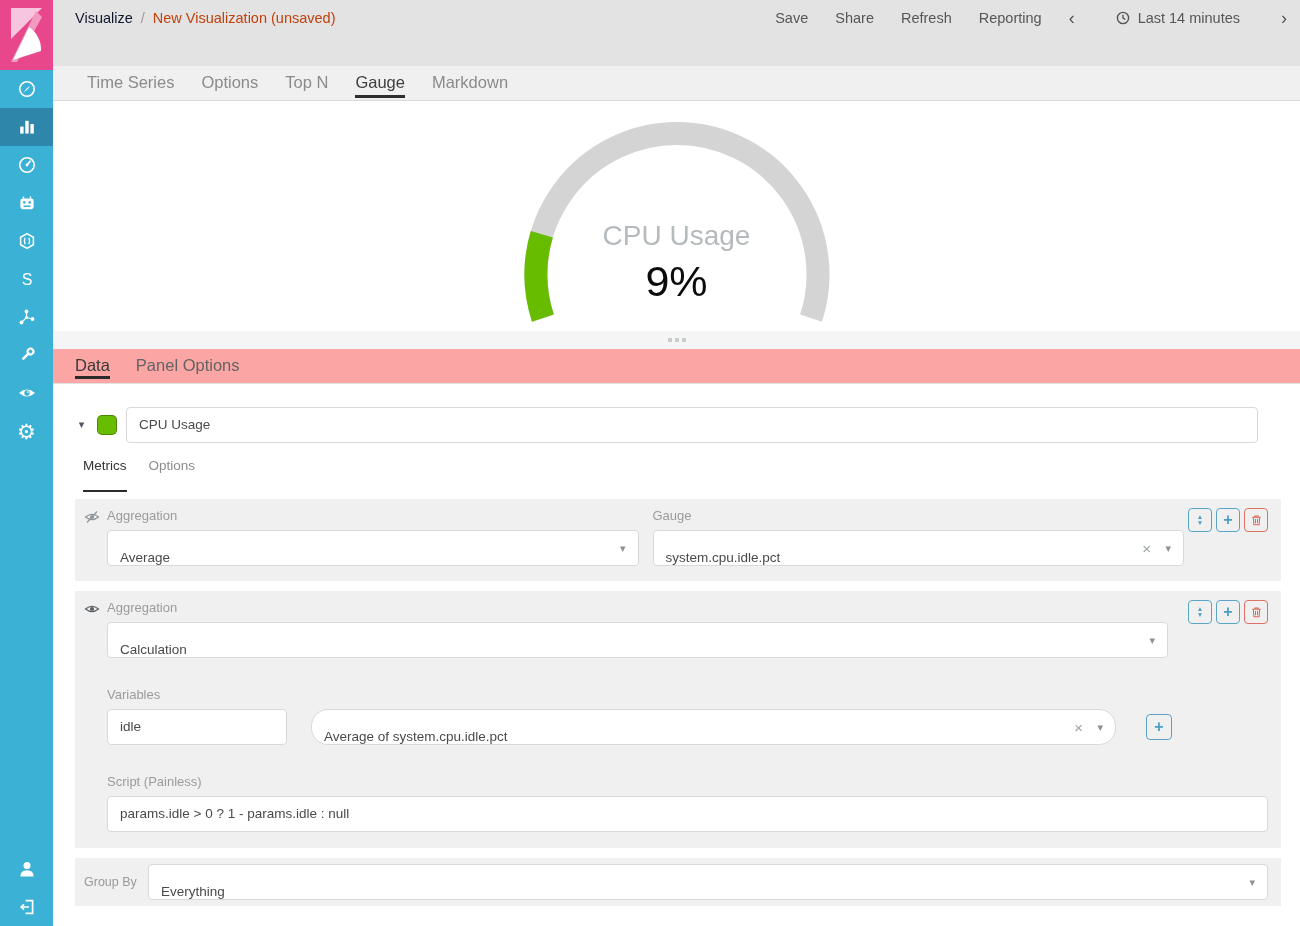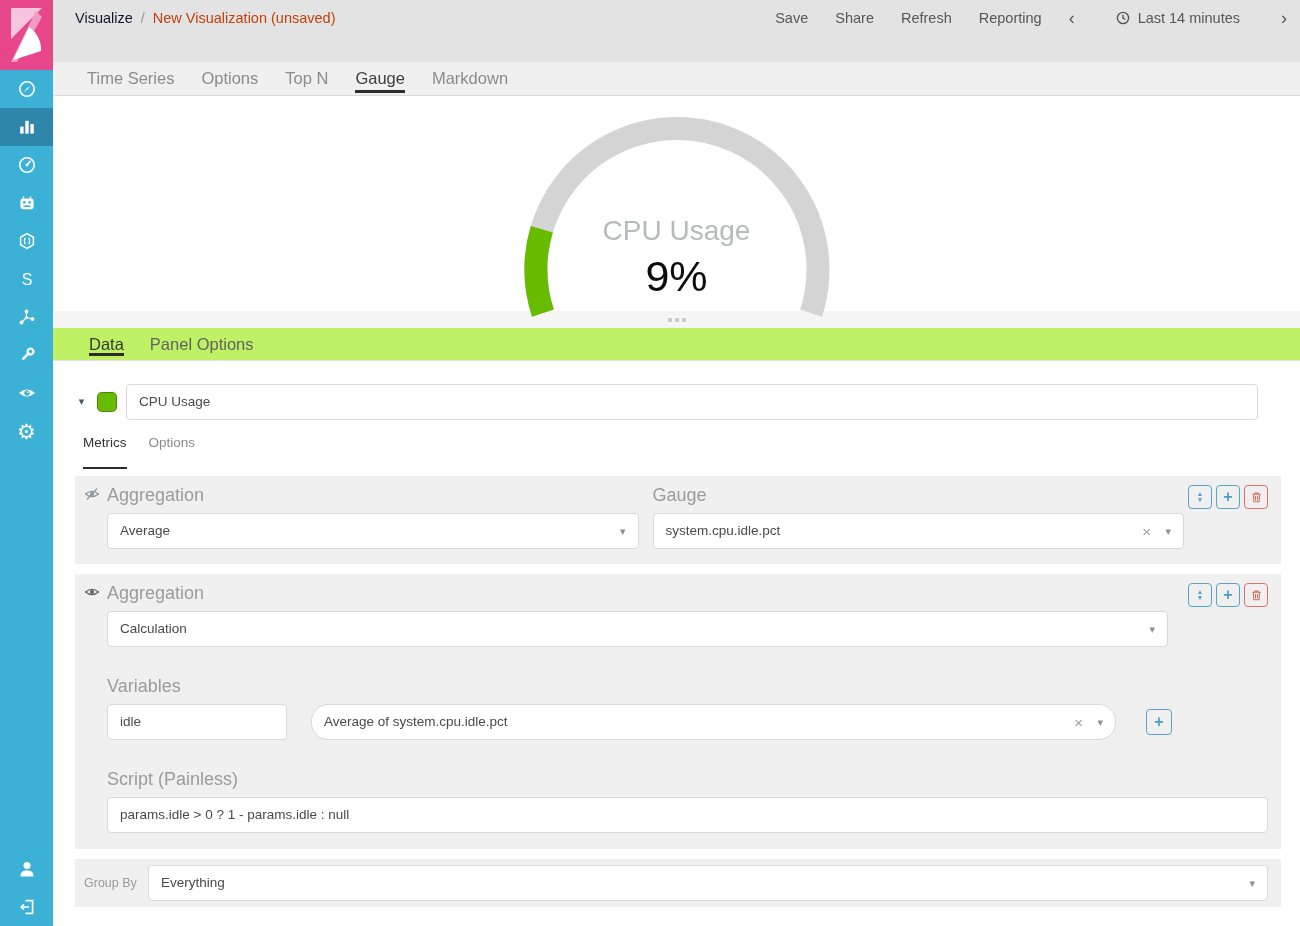--- a/index.html
+++ b/index.html
@@ -40,21 +40,21 @@
   .vizpanel { height:247px; background:#fff; position:relative; }
   .gauge-wrap { position:absolute; top:11px; left:50%; transform:translateX(-50%); width:360px; height:228px; }
   .gauge-labels { position:absolute; left:0; right:0; top:108px; text-align:center; }
   .gauge-title { font-size:28px; line-height:32px; color:#b5babd; }
   .gauge-value { font-size:43px; line-height:48px; margin-top:5px; color:#0c0c0c; }
 
   .resize-bar { height:20px; background:#f5f5f5; display:flex; align-items:center; justify-content:center; gap:3px; cursor:row-resize; }
   .resize-dot { width:4px; height:4px; background:#c7cdc7; }
 
   
-  .editor-tabs { height:37px; background:#bef264; border-bottom:1px solid #e2e2e2; display:flex; gap:26px; padding-left:36px; font-size:16.5px; color:#636363; }
+  .editor-tabs { height:37px; background:#fca5a5; border-bottom:1px solid #e2e2e2; display:flex; gap:26px; padding-left:22px; font-size:16.5px; color:#636363; }
   .etab { display:flex; align-items:center; position:relative; cursor:pointer; }
   .etab.active { color:#383838; }
   .etab.active::after { content:""; position:absolute; left:0; right:0; bottom:4px; height:3px; background:#2b2b2b; }
 
   .editor-body { background:#fff; padding:23px 19px 0 22px; }
 
   .series-row { display:flex; align-items:center; gap:9px; padding-right:23px; }
   .series-caret { color:#4e5864; font-size:11px; width:13px; text-align:center; cursor:pointer; }
   .swatch { width:20px; height:20px; border-radius:5px; border:1px solid rgba(0,0,0,0.28); cursor:pointer; }
   .tsvb-input { height:36px; width:100%; background:#fff; border:1px solid #d9d9d9; border-radius:4px; font-family:"Liberation Sans",sans-serif; font-size:13.5px; color:#4a4a4a; padding:0 12px; outline:none; }
@@ -62,27 +62,27 @@
 
   .series-tabs { margin-top:15px; margin-left:8px; display:flex; gap:22px; font-size:13.5px; color:#8c8c8c; }
   .stab { position:relative; padding-bottom:19px; cursor:pointer; }
   .stab.active { color:#333; }
   .stab.active::after { content:""; position:absolute; left:0; right:0; bottom:0; height:2px; background:#2b2b2b; }
 
   .metric-block { position:relative; background:#f0f0f0; padding:9px 13px 15px 32px; }
   .mb-1 { margin-top:7px; }
   .mb-2 { margin-top:10px; padding-bottom:16px; }
   .vis-eye { position:absolute; left:9px; top:11px; cursor:pointer; }
-  .mlabel { font-size:18px; color:#9b9b9b; margin-bottom:7px; }
+  .mlabel { font-size:13px; color:#9b9b9b; margin-bottom:7px; }
   .mlabel.spaced { margin-top:29px; }
   .fields-row { display:flex; gap:14px; }
   .fields-row.btn-clear { margin-right:84px; }
   .field-col { flex:1; min-width:0; }
 
-  .select { position:relative; height:36px; background:#fff; border:1px solid #d9d9d9; border-radius:4px; display:flex; align-items:center; padding:0 46px 0 12px; font-size:13.5px; color:#4a4a4a; cursor:pointer; }
+  .select { position:relative; height:36px; background:#fff; border:1px solid #d9d9d9; border-radius:4px; display:flex; align-items:flex-end; padding:0 46px 0 12px; font-size:13.5px; color:#4a4a4a; cursor:pointer; }
   .select .caret { position:absolute; right:12px; top:50%; transform:translateY(-50%); color:#8a9296; font-size:11px; }
   .select .clear { position:absolute; right:32px; top:50%; transform:translateY(-50%); color:#9aa1a7; font-size:15px; }
   .select.wide { margin-right:100px; }
 
   .row-buttons { position:absolute; top:9px; right:13px; display:flex; gap:4px; }
   .icon-btn { width:24px; height:24px; border:1px solid #5ba4c9; border-radius:4px; background:transparent; color:#4a9ec6; display:flex; flex-direction:column; align-items:center; justify-content:center; cursor:pointer; font-family:"Liberation Sans",sans-serif; }
   .icon-btn.red { border-color:#dd7168; color:#d9675c; }
   .icon-btn .tri { font-size:6.5px; line-height:5.5px; }
   .icon-btn .plus-glyph { font-size:16px; line-height:16px; font-weight:bold; }
 

